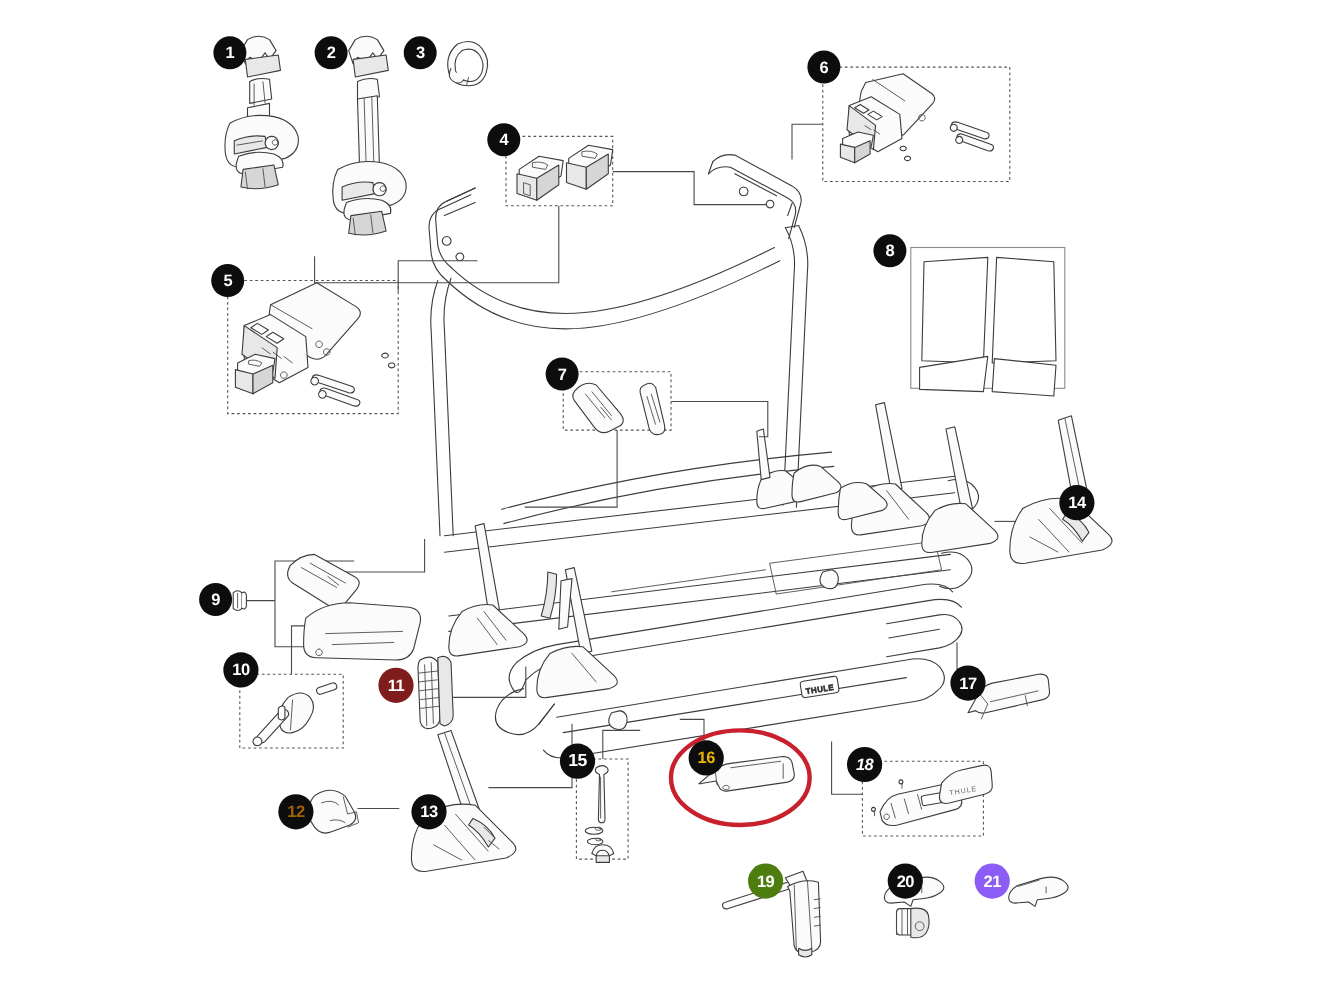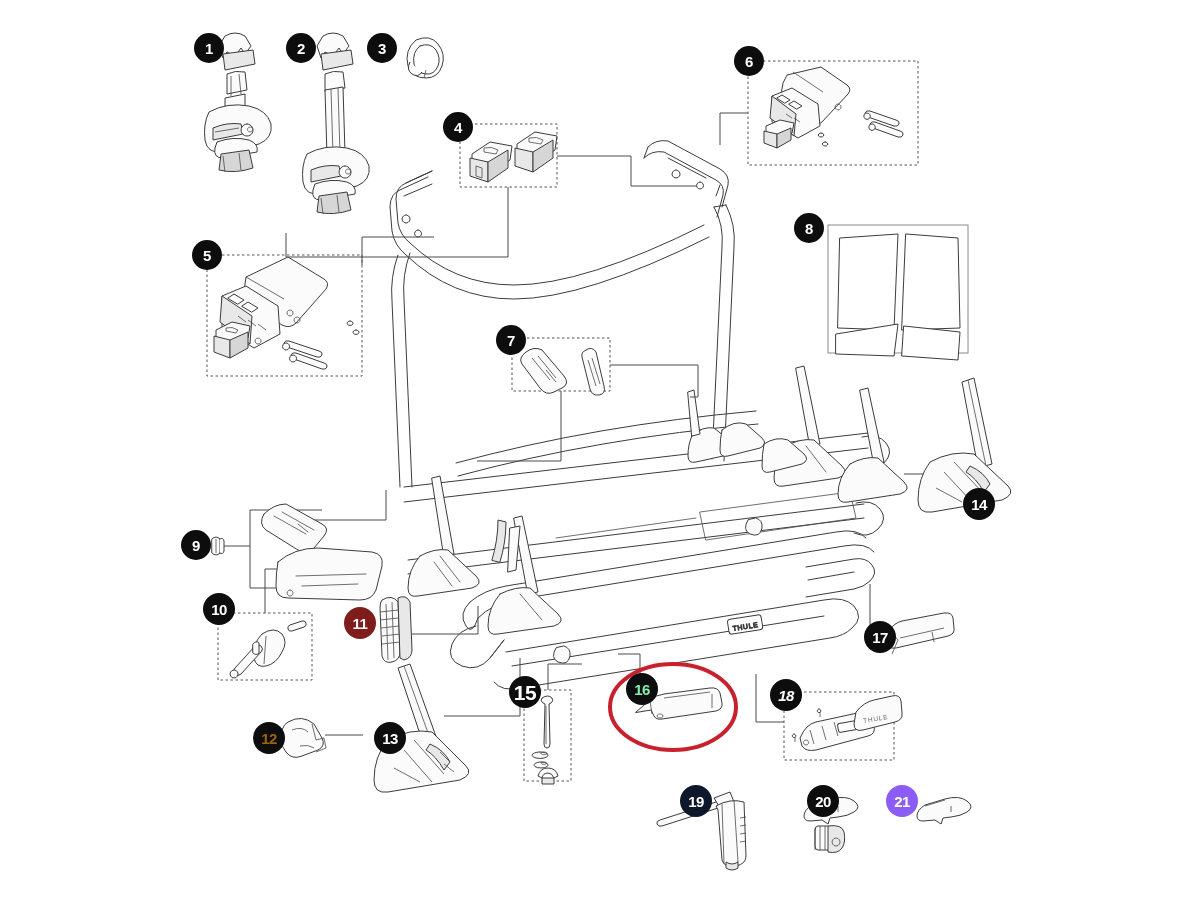--- a/index.html
+++ b/index.html
@@ -450,23 +450,23 @@
       <div class="cap" style="left: 443px; top: 112px; width: 30px; height: 30px; font-size: 15px; background: rgb(13, 13, 13); color: rgb(255, 255, 255);">4</div>
       <div class="cap" style="left: 192px; top: 240px; width: 30px; height: 30px; font-size: 15px; background: rgb(13, 13, 13); color: rgb(255, 255, 255);">5</div>
       <div class="cap" style="left: 734px; top: 46px; width: 30px; height: 30px; font-size: 15px; background: rgb(13, 13, 13); color: rgb(255, 255, 255);">6</div>
       <div class="cap" style="left: 496px; top: 325px; width: 30px; height: 30px; font-size: 15px; background: rgb(13, 13, 13); color: rgb(255, 255, 255);">7</div>
       <div class="cap" style="left: 794px; top: 213px; width: 30px; height: 30px; font-size: 15px; background: rgb(13, 13, 13); color: rgb(255, 255, 255);">8</div>
       <div class="cap" style="left: 181px; top: 530px; width: 30px; height: 30px; font-size: 15px; background: rgb(13, 13, 13); color: rgb(255, 255, 255);">9</div>
       <div class="cap" style="left: 203px; top: 593px; width: 32px; height: 32px; font-size: 15px; background: rgb(13, 13, 13); color: rgb(255, 255, 255); text-align: center;">10</div>
       <div class="cap" style="left: 344px; top: 607px; width: 32px; height: 32px; font-size: 15px; background: #7f1d1d; color: rgb(255, 255, 255);">11</div>
       <div class="cap" style="left: 253px; top: 722px; width: 32px; height: 32px; font-size: 15px; background: rgb(13, 13, 13); color: #a16207;">12</div>
       <div class="cap" style="left: 374px; top: 722px; width: 32px; height: 32px; font-size: 15px; background: rgb(13, 13, 13); color: rgb(255, 255, 255);">13</div>
-      <div class="cap" style="left: 963px; top: 441px; width: 32px; height: 32px; font-size: 15px; background: rgb(13, 13, 13); color: rgb(255, 255, 255); margin-top: 47px;">14</div>
-      <div class="cap" style="left: 509px; top: 676px; width: 32px; height: 32px; font-size: 21px; background: rgb(13, 13, 13); color: rgb(255, 255, 255);">15</div>
-      <div class="cap" style="left: 626px; top: 673px; width: 32px; height: 32px; font-size: 15px; background: rgb(13, 13, 13); color: #86efac;">16</div>
-      <div class="cap" style="left: 864px; top: 621px; width: 32px; height: 32px; font-size: 15px; background: rgb(13, 13, 13); color: rgb(255, 255, 255);">17</div>
+      <div class="cap" style="left: 963px; top: 441px; width: 32px; height: 32px; font-size: 15px; background: rgb(13, 13, 13); color: rgb(255, 255, 255);">14</div>
+      <div class="cap" style="left: 509px; top: 676px; width: 32px; height: 32px; font-size: 16px; background: rgb(13, 13, 13); color: rgb(255, 255, 255);">15</div>
+      <div class="cap" style="left: 626px; top: 673px; width: 32px; height: 32px; font-size: 15px; background: rgb(13, 13, 13); color: #eab308;">16</div>
+      <div class="cap" style="left: 864px; top: 605px; width: 32px; height: 32px; font-size: 15px; background: rgb(13, 13, 13); color: rgb(255, 255, 255);">17</div>
       <div class="cap" style="left: 770px; top: 679px; width: 32px; height: 32px; font-size: 15px; background: rgb(13, 13, 13); color: rgb(255, 255, 255); font-style: italic;">18</div>
-      <div class="cap" style="left: 680px; top: 785px; width: 32px; height: 32px; font-size: 15px; background: #0f172a; color: rgb(255, 255, 255);">19</div>
+      <div class="cap" style="left: 680px; top: 785px; width: 32px; height: 32px; font-size: 15px; background: #4d7c0f; color: rgb(255, 255, 255);">19</div>
       <div class="cap" style="left: 807px; top: 785px; width: 32px; height: 32px; font-size: 15px; background: rgb(13, 13, 13); color: rgb(255, 255, 255);">20</div>
       <div class="cap" style="left: 886px; top: 785px; width: 32px; height: 32px; font-size: 15px; background: #8b5cf6; color: rgb(255, 255, 255);">21</div>
     </div>
 
 </div>
 
 </body></html>

